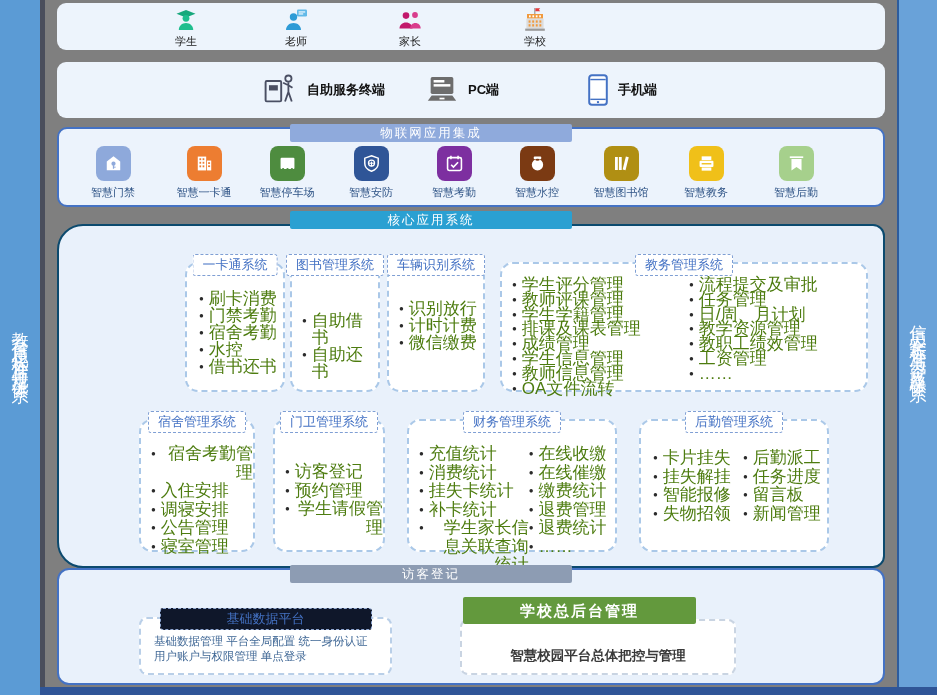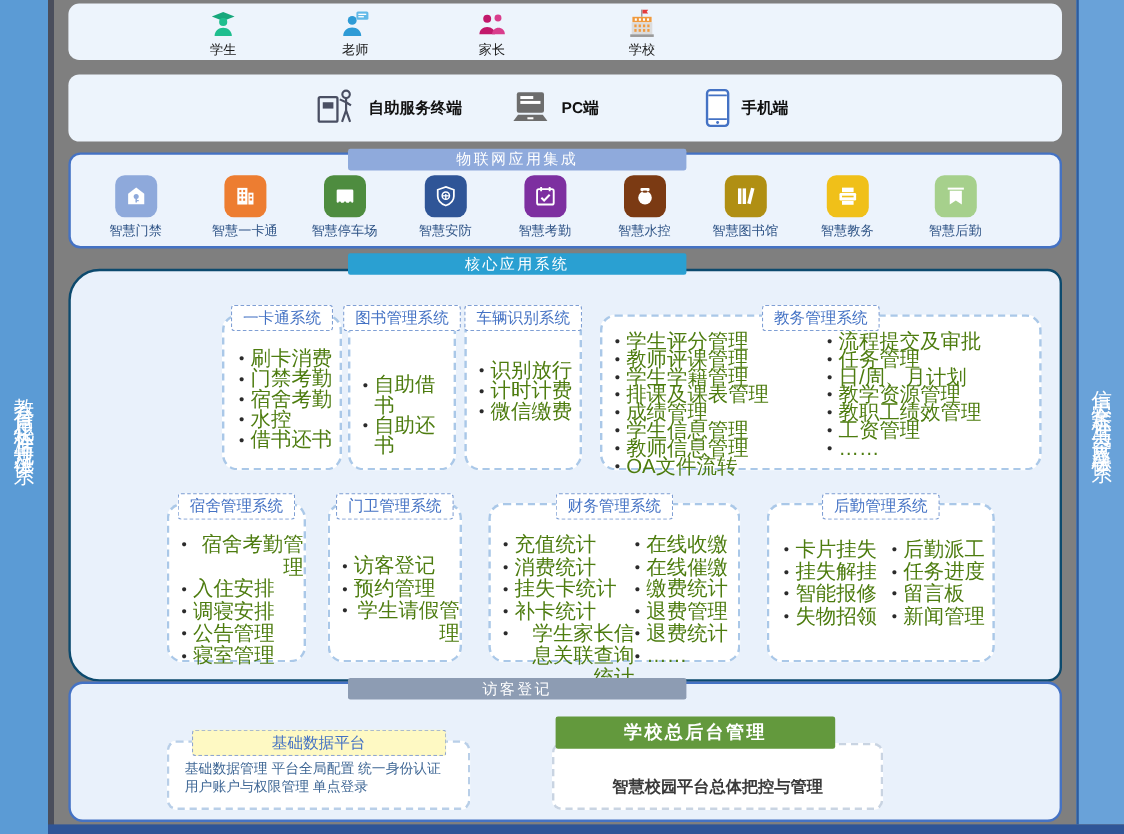--- a/index.html
+++ b/index.html
@@ -73,21 +73,21 @@
   .c6{left:348px;top:193px;width:210px;height:133px;} .c6 .cols{padding:24px 0 0 10px;}
   .c6 .col-a{width:112px;} .c6 .col-b{width:88px;}
   .c7{left:580px;top:193px;width:190px;height:133px;} .c7 .cols{padding:28px 0 0 12px;}
   .c7 .col-a{width:92px;} .c7 .col-b{width:86px;}
   .row2 li{line-height:18.5px;text-align:right;}
 
   
   .base-card{position:absolute;left:80px;top:47px;width:253px;height:58px;background:#fff;
              border:2px dashed #b9cfe8;border-radius:8px;box-sizing:border-box;}
   .base-title{position:absolute;top:-11px;left:50%;transform:translateX(-50%);width:210px;
-              background:#fef9c3;border:1px dashed #8fa6d0;border-radius:3px;text-align:center;
+              background:#0f172a;border:1px dashed #8fa6d0;border-radius:3px;text-align:center;
               font-size:13px;color:#4472c4;padding:1px 0;}
   .base-lines{padding:15px 8px 0 13px;font-size:11.5px;color:#3f6795;line-height:15px;}
   .admin-head{position:absolute;left:404px;top:27px;width:233px;height:27px;background:#63993d;
               color:#fff;font-size:15px;font-weight:bold;text-align:center;line-height:27px;
               letter-spacing:2px;border-radius:2px;z-index:2;}
   .admin-card{position:absolute;left:401px;top:49px;width:276px;height:56px;background:#fff;
               border:2px dashed #c9d4e2;border-radius:8px;box-sizing:border-box;z-index:1;}
   .admin-card .txt{margin-top:26px;text-align:center;font-size:13.5px;font-weight:600;color:#3a3a3a;}
 </style>
 </head>

